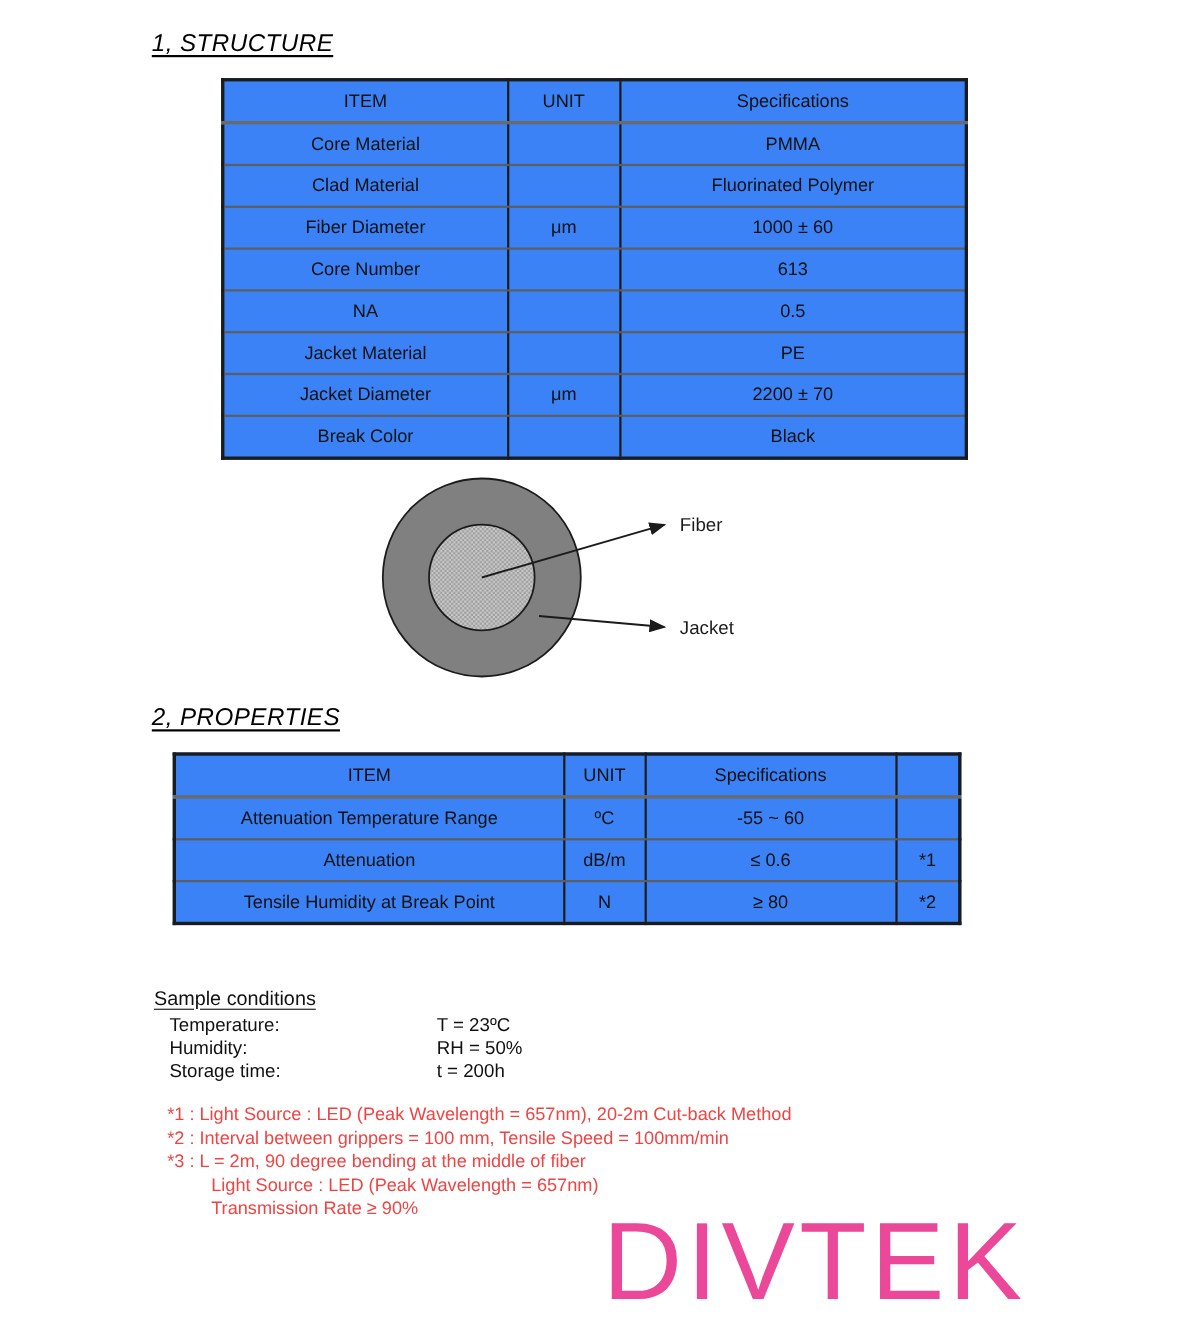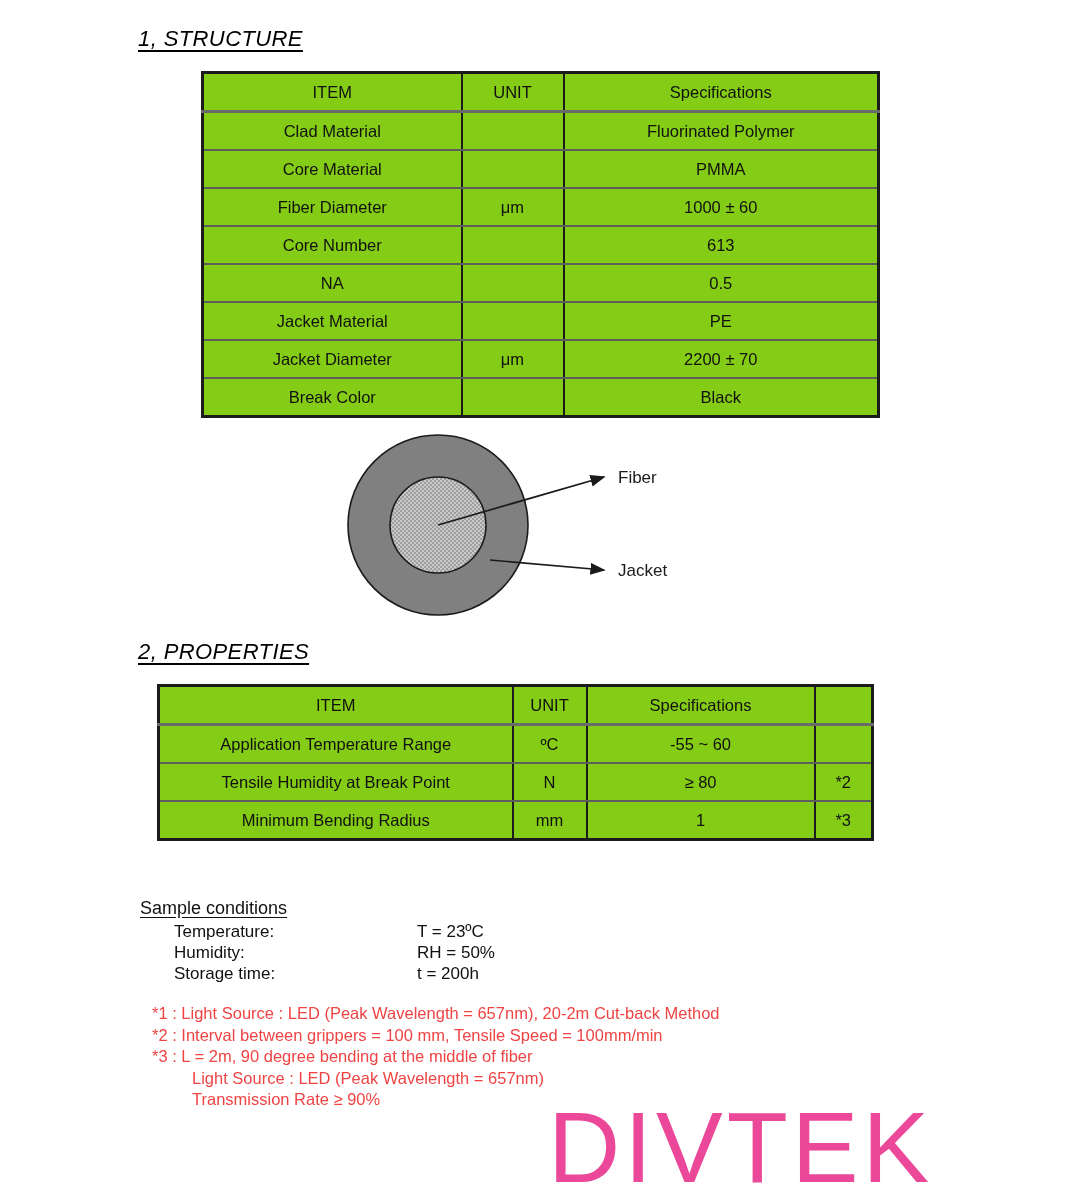--- a/index.html
+++ b/index.html
@@ -30,21 +30,21 @@
     white-space: nowrap;
   }
   #heading-structure { left: 138px; top: 26px; }
   #heading-properties { left: 138px; top: 639px; }
 
   
   .spec-table {
     position: absolute;
     border-collapse: collapse;
     table-layout: fixed;
-    background: #84cc16;
+    background: #3b82f6;
     border: 3px solid #1b1b1b;
   }
   .spec-table td {
     border-left: 2px solid #1b1b1b;
     border-right: 2px solid #1b1b1b;
     border-top: 2px solid #5e5e5e;
     border-bottom: 2px solid #5e5e5e;
     text-align: center;
     vertical-align: middle;
     font-size: 16.5px;
@@ -110,21 +110,21 @@
     margin-bottom: 2px;
     display: block;
   }
   .sc-row {
     display: flex;
     margin-left: 14px;
     font-size: 17px;
     line-height: 21px;
     color: #111;
   }
-  .sc-label { width: 243px; margin-left: 20px; }
+  .sc-label { width: 243px; }
   .sc-value { }
 
   
   #footnotes {
     position: absolute;
     left: 152px;
     top: 1003px;
     width: 820px;
     font-size: 16.5px;
     line-height: 21.5px;
@@ -158,28 +158,28 @@
       <col class="c-unit">
       <col class="c-spec">
   </colgroup>
   <tbody>
     <tr class="header-row">
       <td>ITEM</td>
       <td>UNIT</td>
       <td>Specifications</td>
     </tr>
     <tr>
+      <td>Core Material</td>
+      <td></td>
+      <td>PMMA</td>
+    </tr>
+    <tr>
       <td>Clad Material</td>
       <td></td>
       <td>Fluorinated Polymer</td>
-    </tr>
-    <tr>
-      <td>Core Material</td>
-      <td></td>
-      <td>PMMA</td>
     </tr>
     <tr>
       <td>Fiber Diameter</td>
       <td>μm</td>
       <td>1000 ± 60</td>
     </tr>
     <tr>
       <td>Core Number</td>
       <td></td>
       <td>613</td>
@@ -243,36 +243,36 @@
       <col class="c-note">
   </colgroup>
   <tbody>
     <tr class="header-row">
       <td>ITEM</td>
       <td>UNIT</td>
       <td>Specifications</td>
       <td></td>
     </tr>
     <tr>
-      <td>Application Temperature Range</td>
+      <td>Attenuation Temperature Range</td>
       <td>ºC</td>
       <td>-55 ~ 60</td>
       <td></td>
+    </tr>
+    <tr>
+      <td>Attenuation</td>
+      <td>dB/m</td>
+      <td>≤ 0.6</td>
+      <td>*1</td>
     </tr>
     <tr>
       <td>Tensile Humidity at Break Point</td>
       <td>N</td>
       <td>≥ 80</td>
       <td>*2</td>
-    </tr>
-    <tr>
-      <td>Minimum Bending Radius</td>
-      <td>mm</td>
-      <td>1</td>
-      <td>*3</td>
     </tr>
   </tbody>
 </table>
 
 <div id="sample-conditions">
   <span class="sc-title">Sample conditions</span>
 
   <div class="sc-row">
     <span class="sc-label">Temperature:</span>
     <span class="sc-value">T = 23ºC</span>

